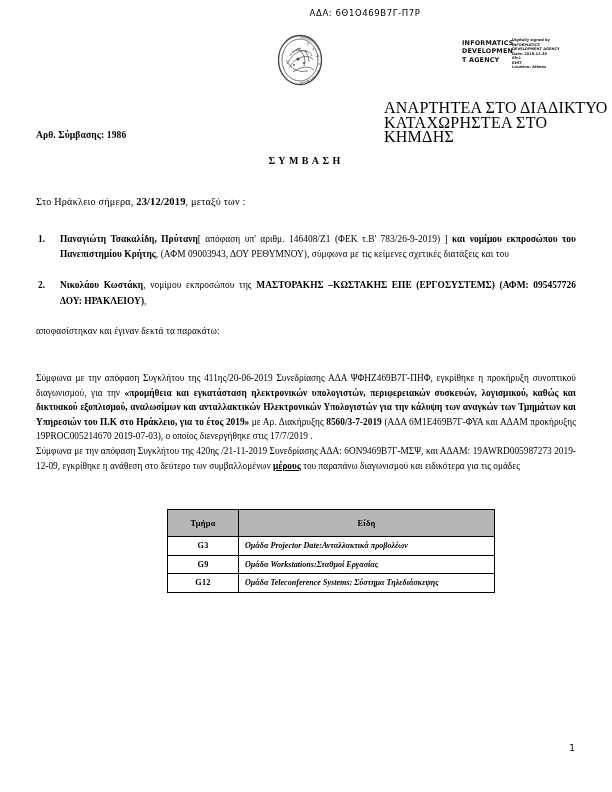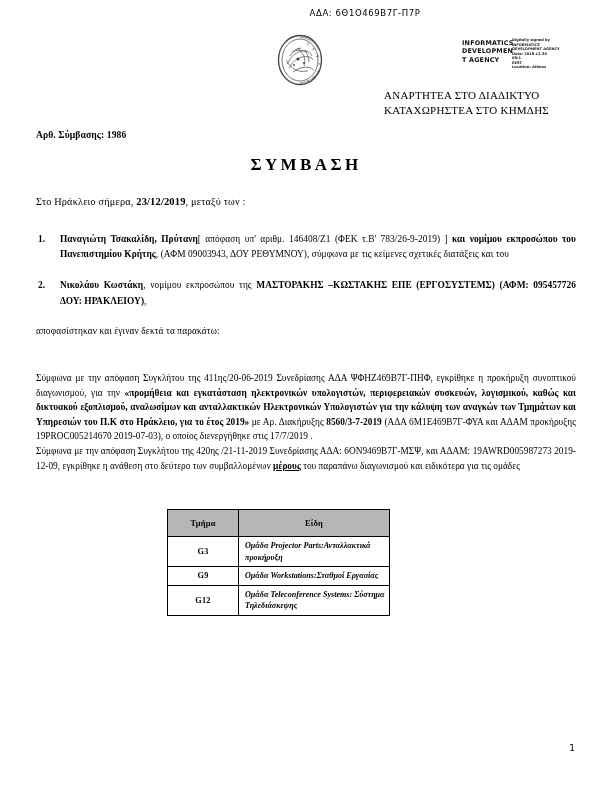--- a/index.html
+++ b/index.html
@@ -78,43 +78,43 @@
     font-weight: 700;
     color: #1a1a1a;
     white-space: nowrap;
     overflow: hidden;
     filter: blur(0.18px);
   }
 
   
   .notices {
     position: absolute;
-    top: 88px;
+    top: 101px;
     left: 384px;
-    font-size: 11px;
+    font-size: 16px;
     line-height: 14.5px;
     letter-spacing: 0.25px;
   }
 
   .contract-no {
     position: absolute;
     top: 129px;
     left: 36px;
     font-size: 9.6px;
     font-weight: 700;
     letter-spacing: 0.1px;
   }
 
   .doc-title {
     position: absolute;
     top: 155px;
     left: 0;
     width: 612px;
     text-align: center;
-    font-size: 17px;
+    font-size: 10px;
     font-weight: 700;
     letter-spacing: 3.4px;
   }
 
   
   .intro {
     position: absolute;
     top: 196px;
     left: 36px;
     font-size: 10.2px;
@@ -175,21 +175,21 @@
   }
   .body-para .seg { display: block; }
   .body-para .nj { text-align: justify; text-align-last: left; }
   .u { text-decoration: underline; font-weight: 700; }
 
   
   table.groups {
     position: absolute;
     top: 509px;
     left: 167px;
-    width: 223px;
+    width: 328px;
     border-collapse: collapse;
     font-size: 8.1px;
   }
   table.groups th,
   table.groups td {
     border: 1px solid #000;
     padding: 3px 4px;
     vertical-align: middle;
   }
   table.groups thead th {
@@ -331,21 +331,21 @@
   <table class="groups">
     <thead>
       <tr>
         <th class="c-code">Τμήμα</th>
         <th class="c-desc-h">Είδη</th>
       </tr>
     </thead>
     <tbody>
       <tr>
         <td class="c-code">G3</td>
-        <td class="c-desc">Ομάδα Projector Parts:Ανταλλακτικά προκήρυξη</td>
+        <td class="c-desc">Ομάδα Projector Date:Ανταλλακτικά προβολέων</td>
       </tr>
       <tr>
         <td class="c-code">G9</td>
         <td class="c-desc">Ομάδα Workstations:Σταθμοί Εργασίας</td>
       </tr>
       <tr>
         <td class="c-code">G12</td>
         <td class="c-desc">Ομάδα Teleconference Systems: Σύστημα Τηλεδιάσκεψης</td>
       </tr>
     </tbody>

